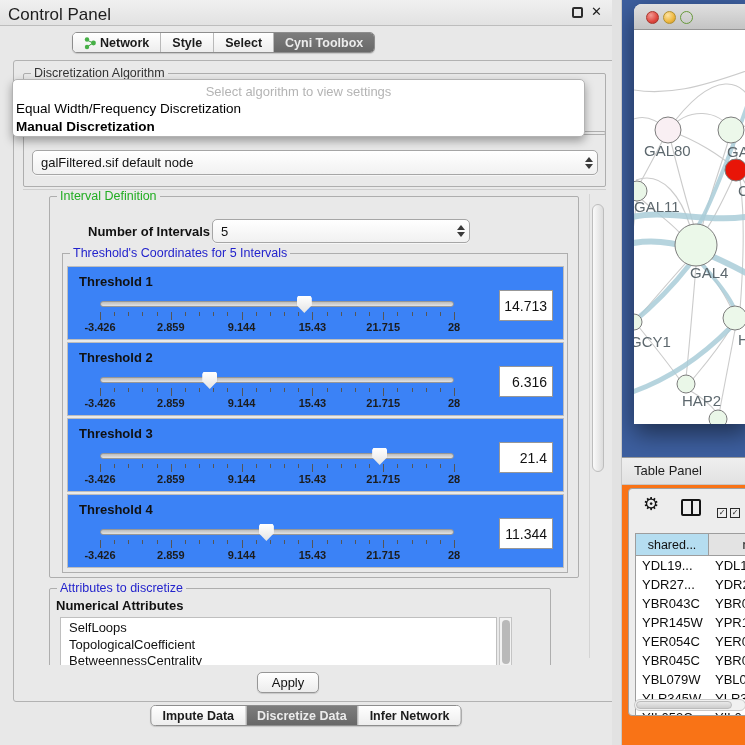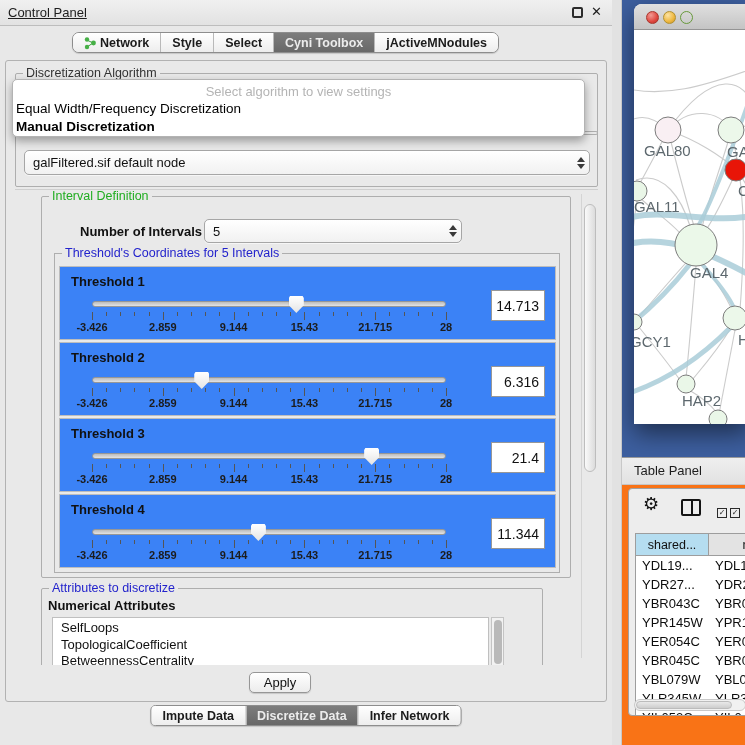--- a/index.html
+++ b/index.html
@@ -7,32 +7,32 @@
     --green-title:#21ad21; --blue-title:#2323cc; --hdr-blue:#b5ddf0;
   }
   *{box-sizing:border-box;margin:0;padding:0;}
   html,body{width:745px;height:745px;overflow:hidden;}
   body{font-family:"Liberation Sans","DejaVu Sans",sans-serif;background:#e7e7e7;}
   #app{position:relative;width:745px;height:745px;overflow:hidden;background:#e7e7e7;}
 
   
   .control-panel{position:absolute;left:0;top:0;width:612px;height:745px;background:#e8e8e8;}
   .cp-titlebar{position:absolute;left:0;top:0;width:100%;height:26px;background:linear-gradient(#f0f0f0,#e2e2e2);border-bottom:1px solid #bdbdbd;}
-  .cp-title{position:absolute;left:8px;top:5px;font-size:13px;color:#1d1d1d;text-decoration:underline;}
+  .cp-title{position:absolute;left:8px;top:5px;font-size:17px;color:#1d1d1d;}
   .float-icon{position:absolute;left:572px;top:7px;width:11px;height:11px;border:2px solid #2c2c2c;border-radius:2px;}
   .close-icon{position:absolute;left:591px;top:4px;font-size:13px;font-weight:bold;color:#1c1c1c;}
 
   .seg-tabs{position:absolute;display:flex;height:21px;border:1px solid #8d8d8d;border-radius:5px;overflow:hidden;background:#fff;box-shadow:0 1px 1px rgba(0,0,0,.15);}
   .seg{display:flex;align-items:center;gap:4px;padding:0 11px;font-size:12.5px;font-weight:600;color:#1c1c1c;background:linear-gradient(#ffffff,#ededed);border-left:1px solid #b9b9b9;white-space:nowrap;}
   .seg:first-child{border-left:none;}
   .seg.sel{background:linear-gradient(#7d7d7d,#686868);color:#ececec;}
-  #top-tabs{left:72px;top:32px;border-radius:7px;}
+  #top-tabs{left:72px;top:32px;}
   #bottom-tabs{left:50%;transform:translateX(-50%);top:705px;}
 
-  .cp-outer{position:absolute;left:5px;top:60px;width:602px;height:642px;background:#e9e9e9;border:1px solid #b2b2b2;border-radius:3px;}
+  .cp-outer{position:absolute;left:13px;top:60px;width:602px;height:642px;background:#e9e9e9;border:1px solid #b2b2b2;border-radius:3px;}
 
   .group{position:absolute;border:1px solid #aeaeae;border-radius:2px;}
   .group-title{position:absolute;top:-8px;left:7px;background:#e9e9e9;padding:0 3px;font-size:12.5px;color:#333;}
   .group-title.green{color:var(--green-title);}
   .group-title.blue{color:var(--blue-title);}
 
   .combo{position:absolute;background:linear-gradient(#ffffff,#f1f1f1);border:1px solid #a6a6a6;border-radius:5px;display:flex;align-items:center;box-shadow:0 1px 0 rgba(255,255,255,.6);}
   .combo .ctext{flex:1;padding-left:8px;font-size:13px;color:#111;white-space:nowrap;overflow:hidden;}
   .stepper{width:16px;display:flex;flex-direction:column;align-items:center;justify-content:center;line-height:5px;}
   .stepper i{display:block;width:0;height:0;border-left:4px solid transparent;border-right:4px solid transparent;}
@@ -140,23 +140,20 @@
           <span>Network</span>
         </div>
         <div class="seg">
           <span>Style</span>
         </div>
         <div class="seg">
           <span>Select</span>
         </div>
         <div class="seg sel">
           <span>Cyni Toolbox</span>
-        </div>
-        <div class="seg">
-          <span>jActiveMNodules</span>
         </div>
       </div>
 
     <div class="cp-outer">
 
       <div class="group" id="algo-group">
         <span class="group-title">Discretization Algorithm</span>
       </div>
       <div class="combo focused" id="algo-combo">
         <span class="ctext"></span>

